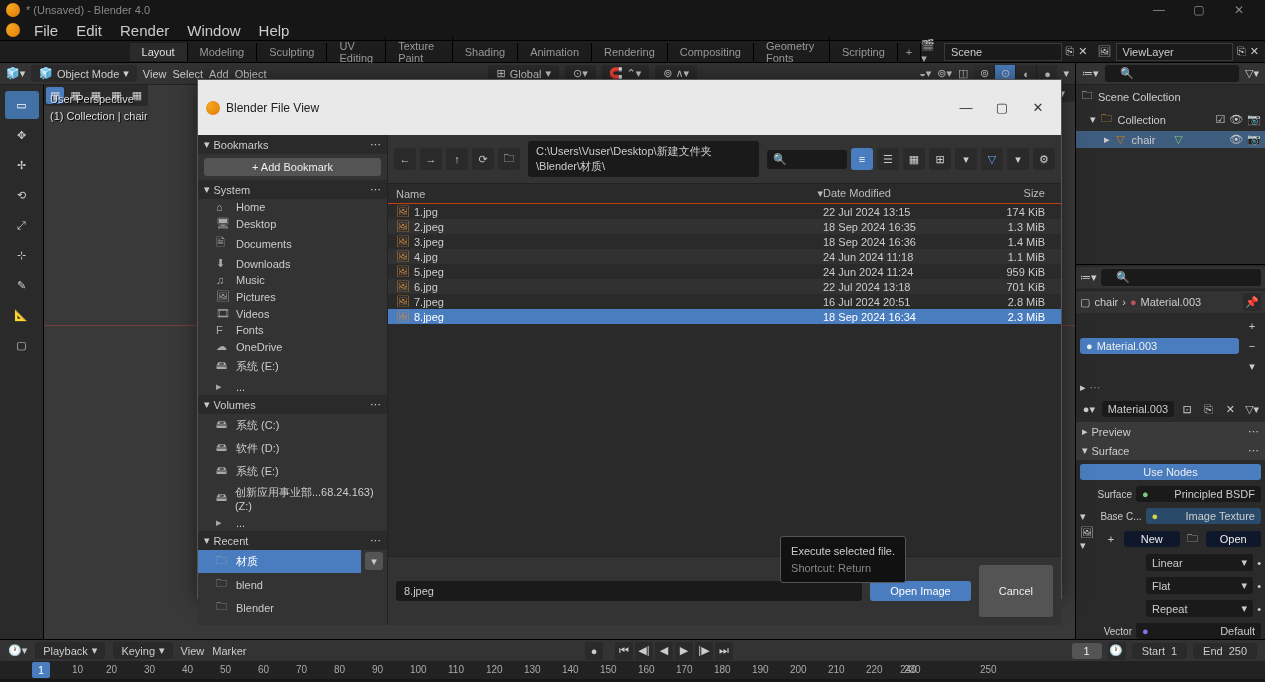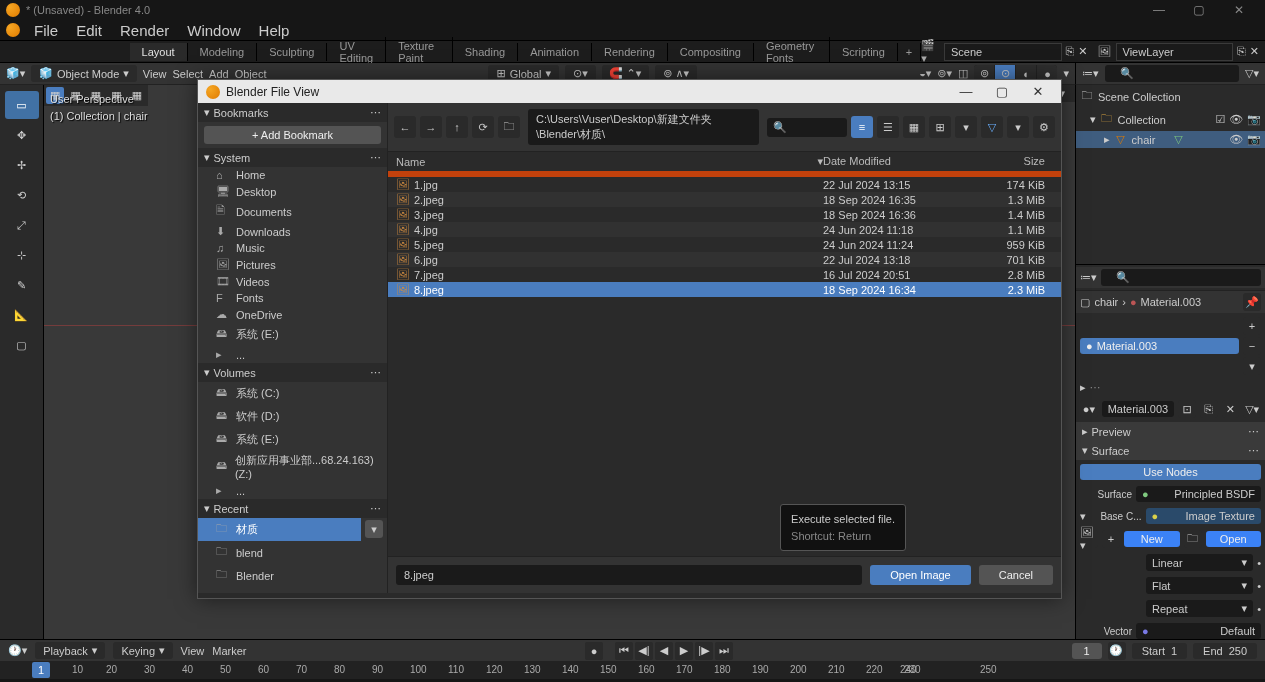--- a/index.html
+++ b/index.html
@@ -30,60 +30,60 @@
 .right-panels { width: 190px; background: #2a2a2a; border-left: 1px solid #000; display:flex; flex-direction: column; }
 .outliner { flex:0 0 180px; border-bottom: 1px solid #000; overflow:hidden; }
 .outliner-row { display:flex; align-items:center; padding: 2px 4px; gap: 4px; }
 .outliner-row .ic { width:14px; text-align:center; }
 .outliner-row .txt { flex:1; }
 .outliner-row.sel { background: #3f5d7f; }
 .search-outliner { background:#1a1a1a; margin:2px 4px; padding:2px 16px; border-radius:3px; color:#888; }
 .props { flex:1; overflow:hidden; background:#2a2a2a; padding: 0; }
 .prop-row { display:flex; align-items:center; padding: 2px 4px; gap:4px; margin:2px 0; }
 .prop-header { background:#3a3a3a; padding:3px 6px; display:flex; align-items:center; gap: 4px; }
-.prop-field { background:#3b82f6; border-radius:3px; padding: 2px 6px; flex:1; text-align:center; color:#eee; }
+.prop-field { background:#0f172a; border-radius:3px; padding: 2px 6px; flex:1; text-align:center; color:#eee; }
 .prop-field.blue { background:#4a7dbf;text-align:center; }
 .prop-label { width: 52px; text-align:right; color:#ccc; font-size: 10px;}
 .drop-val { background:#1a1a1a; border-radius:3px; padding:2px 6px; flex:1; display:flex; align-items:center; justify-content: space-between; }
 
 
 .modal { position: absolute; left: 197px; top: 79px; width: 865px; height: 520px; background: #2a2a2a; box-shadow: 0 0 20px rgba(0,0,0,0.5); border:1px solid #555; z-index: 100; }
-.modal-title { background: #e9e9e9; color: #222; padding: 4px 8px; display: flex; align-items: center; gap: 6px; font-size: 12px; }
+.modal-title { background: #e9e9e9; color: #222; padding: 20px 8px; display: flex; align-items: center; gap: 6px; font-size: 12px; }
 .modal-title .logo2 { width:14px; height:14px; background: radial-gradient(circle at 30% 30%, #f5a623, #e07b00); border-radius:50%;}
 .modal-title .sp { flex:1; }
 .modal-title .wbtn { width:30px; text-align:center; color:#333; font-size:13px; }
 .modal-body { display:flex; height: 490px; }
 .sidebar { width: 190px; background:#333; border-right:1px solid #222; overflow-y: auto; }
 .sb-head { background:#2a2a2a; padding: 3px 6px; display:flex; align-items:center; gap:4px; color:#ccc; }
 .sb-item { padding: 2px 6px 2px 18px; display:flex; align-items:center; gap:6px; color:#ccc; }
 .sb-item.sel { background:#4a7dbf; color:#fff; }
 .sb-item .ic { width:14px; color:#aaa; }
 .sb-btn { background:#545454; margin:4px 6px; padding:3px; border-radius:3px; text-align:center; color:#eee; }
 .filearea { flex:1; display:flex; flex-direction:column; }
 .fa-top { background:#333; padding:6px; display:flex; align-items:center; gap:4px; border-bottom:1px solid #222;}
 .fa-top .nav-btn { width:22px; height:22px; background:#2a2a2a; border-radius:3px; display:flex; align-items:center; justify-content:center; color:#ccc;}
 .fa-top .nav-btn.on { background:#4a7dbf; color:#fff;}
 .path { flex:1; background:#1a1a1a; border-radius:3px; padding: 3px 8px; color:#ccc; margin: 0 4px;}
 .searchbox { width:80px; background:#1a1a1a; border-radius:3px; padding:3px 6px; color:#888; }
-.fa-cols { background:#2a2a2a; padding:3px 8px; display:flex; border-bottom:6px solid #c2410c; color:#bbb;}
+.fa-cols { background:#2a2a2a; padding:3px 8px; display:flex; border-bottom:1px solid #c2410c; color:#bbb;}
 .fa-cols .c1 { flex:1; display:flex; align-items:center; gap:4px;}
 .fa-cols .c2 { width:150px; }
 .fa-cols .c3 { width:80px; text-align:right; padding-right:8px;}
 .file-list { flex:1; overflow:auto; }
 .file-row { display:flex; padding:1px 8px; align-items:center; color:#ccc; }
 .file-row:nth-child(even){ background:#313131; }
 .file-row .ic2 { width:14px; margin-right:4px; color:#d28c3f; }
 .file-row .c1 { flex:1; }
 .file-row .c2 { width:150px; }
 .file-row .c3 { width:80px; text-align:right; padding-right:8px;}
 .file-row.sel { background:#4a7dbf; color:#fff; }
 .fa-bottom { background:#333; padding:8px; display:flex; align-items:center; gap:8px; border-top:1px solid #222; position:relative;}
 .fname { flex:1; background:#1a1a1a; border-radius:3px; padding:4px 8px; color:#ccc; }
 .btn-main { background:#4a7dbf; color:#fff; padding:4px 20px; border-radius:3px; }
-.btn-sec { background:#545454; color:#eee; padding:4px 20px; border-radius:3px; }
+.btn-sec { background:#545454; color:#eee; padding:20px 20px; border-radius:3px; }
 .tooltip { position:absolute; right:155px; bottom:42px; background:#111; border:1px solid #555; padding: 6px 10px; border-radius:3px; color:#ccc; line-height:1.5;}
 .tooltip .sc { color:#888; }
 
 
 .timeline-bar { height:22px; background:#333; display:flex; align-items:center; padding:0 8px; gap:8px; border-top:1px solid #000;}
 .tl-drop { background:#2a2a2a; padding:2px 8px; border-radius:3px; display:flex; align-items:center; gap:4px;}
 .tl-center { flex:1; display:flex; align-items:center; justify-content:center; gap:2px;}
 .tl-playbtn { width:18px; height:18px; background:#2a2a2a; display:flex;align-items:center;justify-content:center; border-radius:2px;}
 .tl-right { display:flex; gap:6px; align-items:center;}
 .tl-field { background:#545454; padding:2px 12px; border-radius:3px; color:#eee;}

